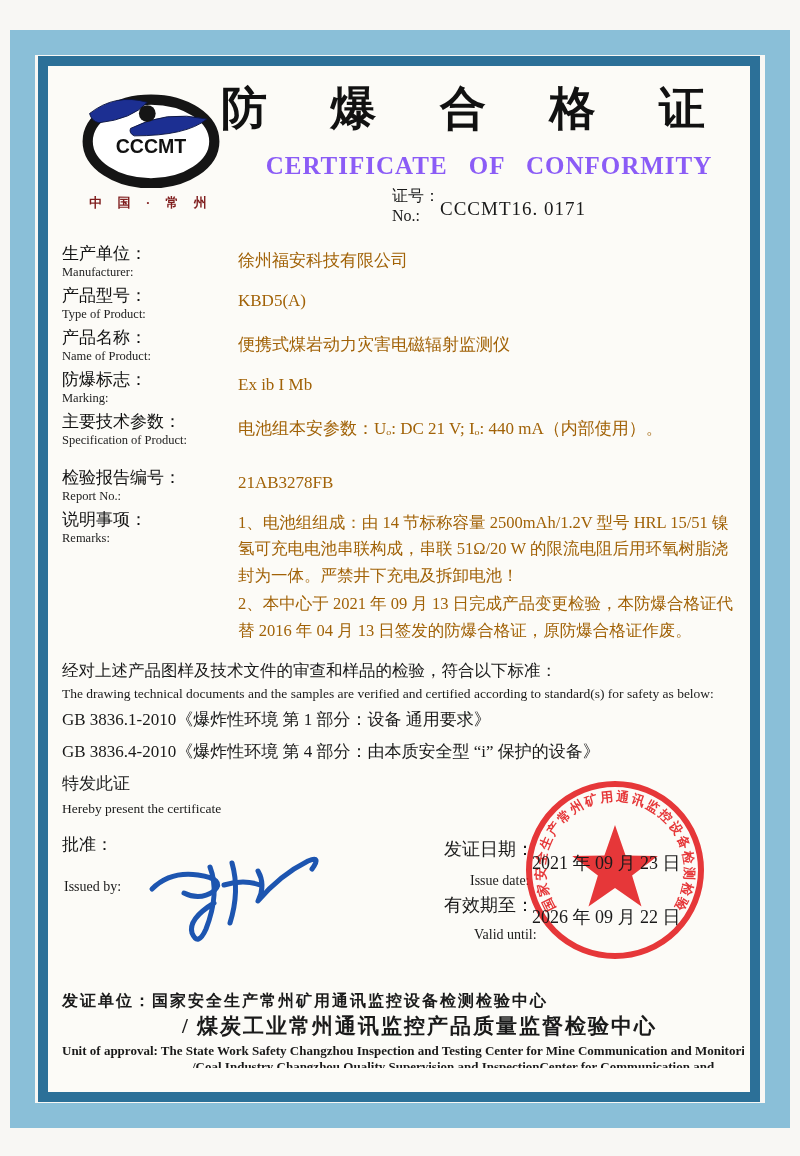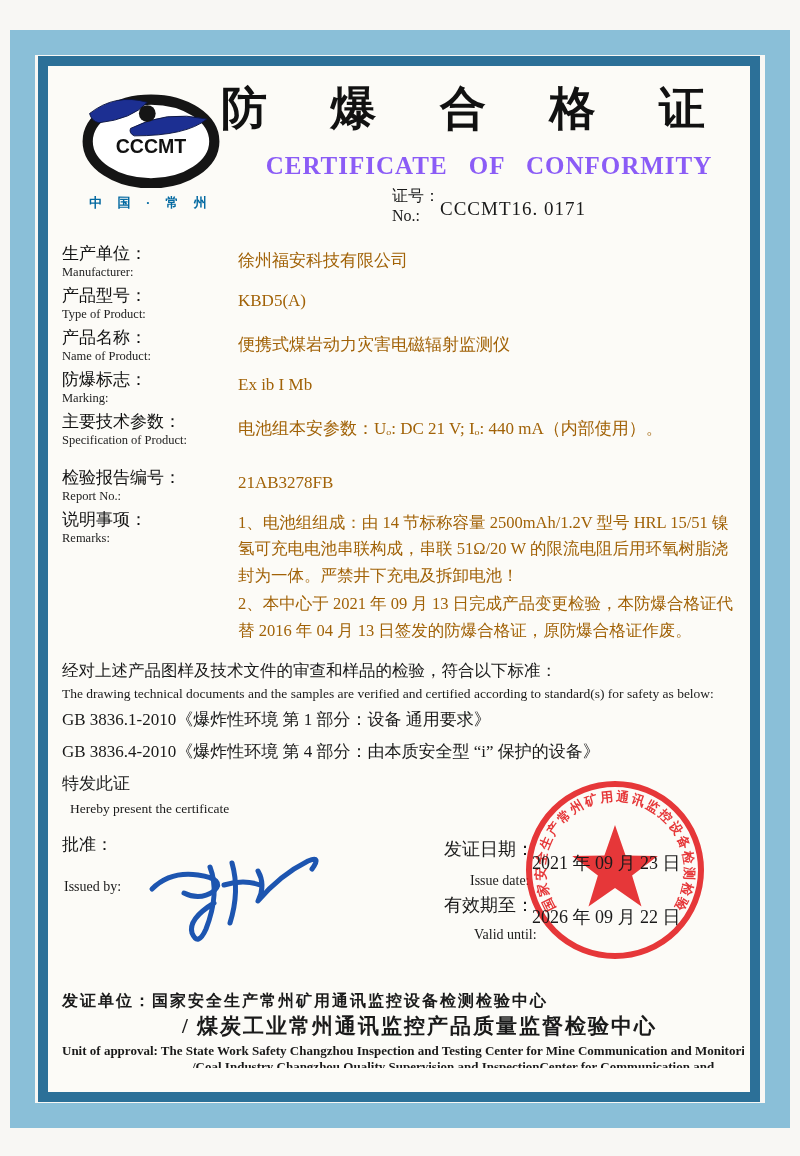--- a/index.html
+++ b/index.html
@@ -13,21 +13,21 @@
   }
   .page{position:absolute;inset:0;background:#f8f7f4;}
   
   .frame-band{position:absolute;left:10px;top:30px;width:730px;height:1048px;border:25px solid #8abfd8;background:transparent;}
   .frame-dark{position:absolute;left:38px;top:56px;width:702px;height:1026px;border:10px solid #2c7098;background:#fcfbf7;}
   .content{position:absolute;left:56px;top:70px;width:688px;height:998px;overflow:hidden;box-sizing:border-box;padding:2px 6px;}
 
   
   .header{display:flex;align-items:flex-start;}
   .logo-wrap{width:178px;flex:0 0 178px;text-align:center;padding-top:8px;}
-  .logo-caption{font-size:13px;letter-spacing:6px;font-weight:bold;margin-top:2px;color:#0369a1;}
+  .logo-caption{font-size:13px;letter-spacing:6px;font-weight:bold;margin-top:2px;color:#7f1d1d;}
   .head-center{flex:1;text-align:center;}
   .title-cn{font-size:46px;font-weight:600;letter-spacing:26px;margin:6px 0 2px -26px;white-space:nowrap;color:#111;}
   .title-en{font-size:25px;font-weight:600;word-spacing:14px;letter-spacing:1px;margin-top:12px;color:#8b5cf6;}
   .certno-row{display:flex;justify-content:center;align-items:center;margin-top:6px;gap:0;}
   .certno-labels{text-align:left;font-size:16px;line-height:1.25;}
   .certno-value{font-size:19px;letter-spacing:1px;padding-top:6px;}
 
   
   .fields{margin-top:16px;}
   .frow{display:flex;margin-bottom:4px;}
@@ -38,21 +38,21 @@
   .fvalue.multi{padding-top:2px;line-height:1.6;font-size:16.5px;}
   .fvalue.multi p{margin:0 0 2px 0;}
   .gap14{height:14px;}
 
   
   .statement{margin-top:14px;}
   .st-cn{font-size:16.5px;margin-bottom:4px;}
   .st-en{font-size:13.5px;margin-bottom:6px;}
   .std-line{font-size:17px;margin-bottom:9px;}
   .issue-cn{font-size:17px;margin-top:2px;}
-  .issue-en{font-size:13.5px;margin-top:6px;margin-left:8px;}
+  .issue-en{font-size:13.5px;margin-top:6px;}
 
   
   .approval{position:relative;height:148px;margin-top:10px;}
   .approve-cn{position:absolute;left:0;top:6px;font-size:17px;}
   .approve-en{position:absolute;left:2px;top:52px;font-size:14px;}
   .signature{position:absolute;left:78px;top:18px;}
   .d-label-cn1{position:absolute;left:382px;top:10px;font-size:18px;}
   .d-label-en1{position:absolute;left:408px;top:46px;font-size:14px;}
   .d-label-cn2{position:absolute;left:382px;top:66px;font-size:18px;}
   .d-label-en2{position:absolute;left:412px;top:100px;font-size:14px;}

